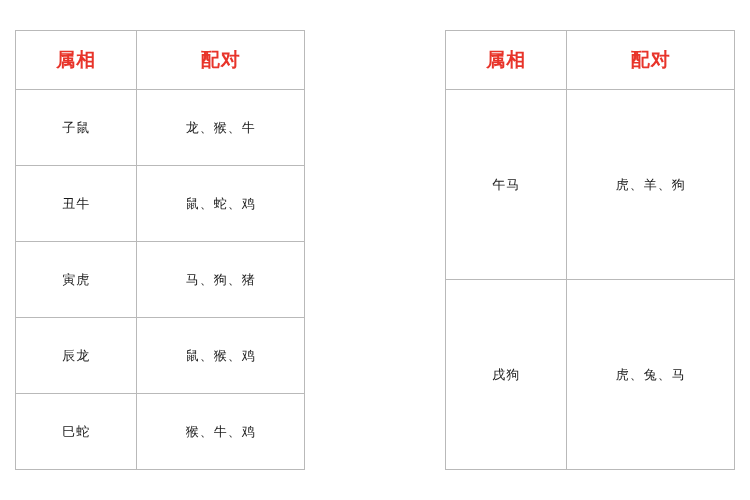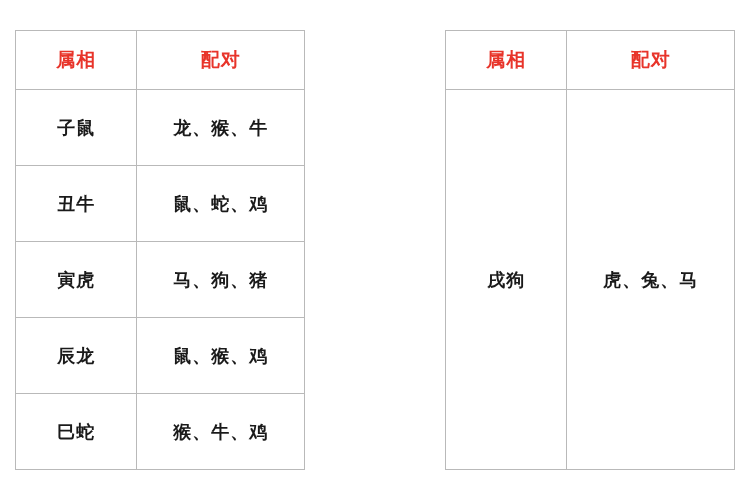--- a/index.html
+++ b/index.html
@@ -37,22 +37,22 @@
   .gap {
     width: 140px;
     background: #ffffff;
   }
 
   table.zodiac td, table.zodiac th {
     border: 1px solid #b9b9b9;
     height: 62px;
     text-align: center;
     vertical-align: middle;
-    font-weight: bold;
-    font-size: 18px;
+    font-weight: normal;
+    font-size: 13px;
     color: #1a1a1a;
     font-family: "Liberation Serif", serif;
     letter-spacing: 1px;
     padding: 0;
   }
   table.zodiac th {
     color: #e8342a;
     font-size: 19px;
     font-weight: bold;
     height: 58px;
@@ -113,20 +113,24 @@
         <col class="col-match">
       </colgroup>
       <thead>
         <tr>
           <th>属相</th>
           <th>配对</th>
         </tr>
       </thead>
       <tbody>
         <tr>
+          <td>午马</td>
+          <td class="match-cell">虎、羊、狗</td>
+        </tr>
+        <tr>
           <td>戌狗</td>
           <td class="match-cell">虎、兔、马</td>
         </tr>
       </tbody>
     </table>
 
   </div>
 </div>
 
 </body></html>

